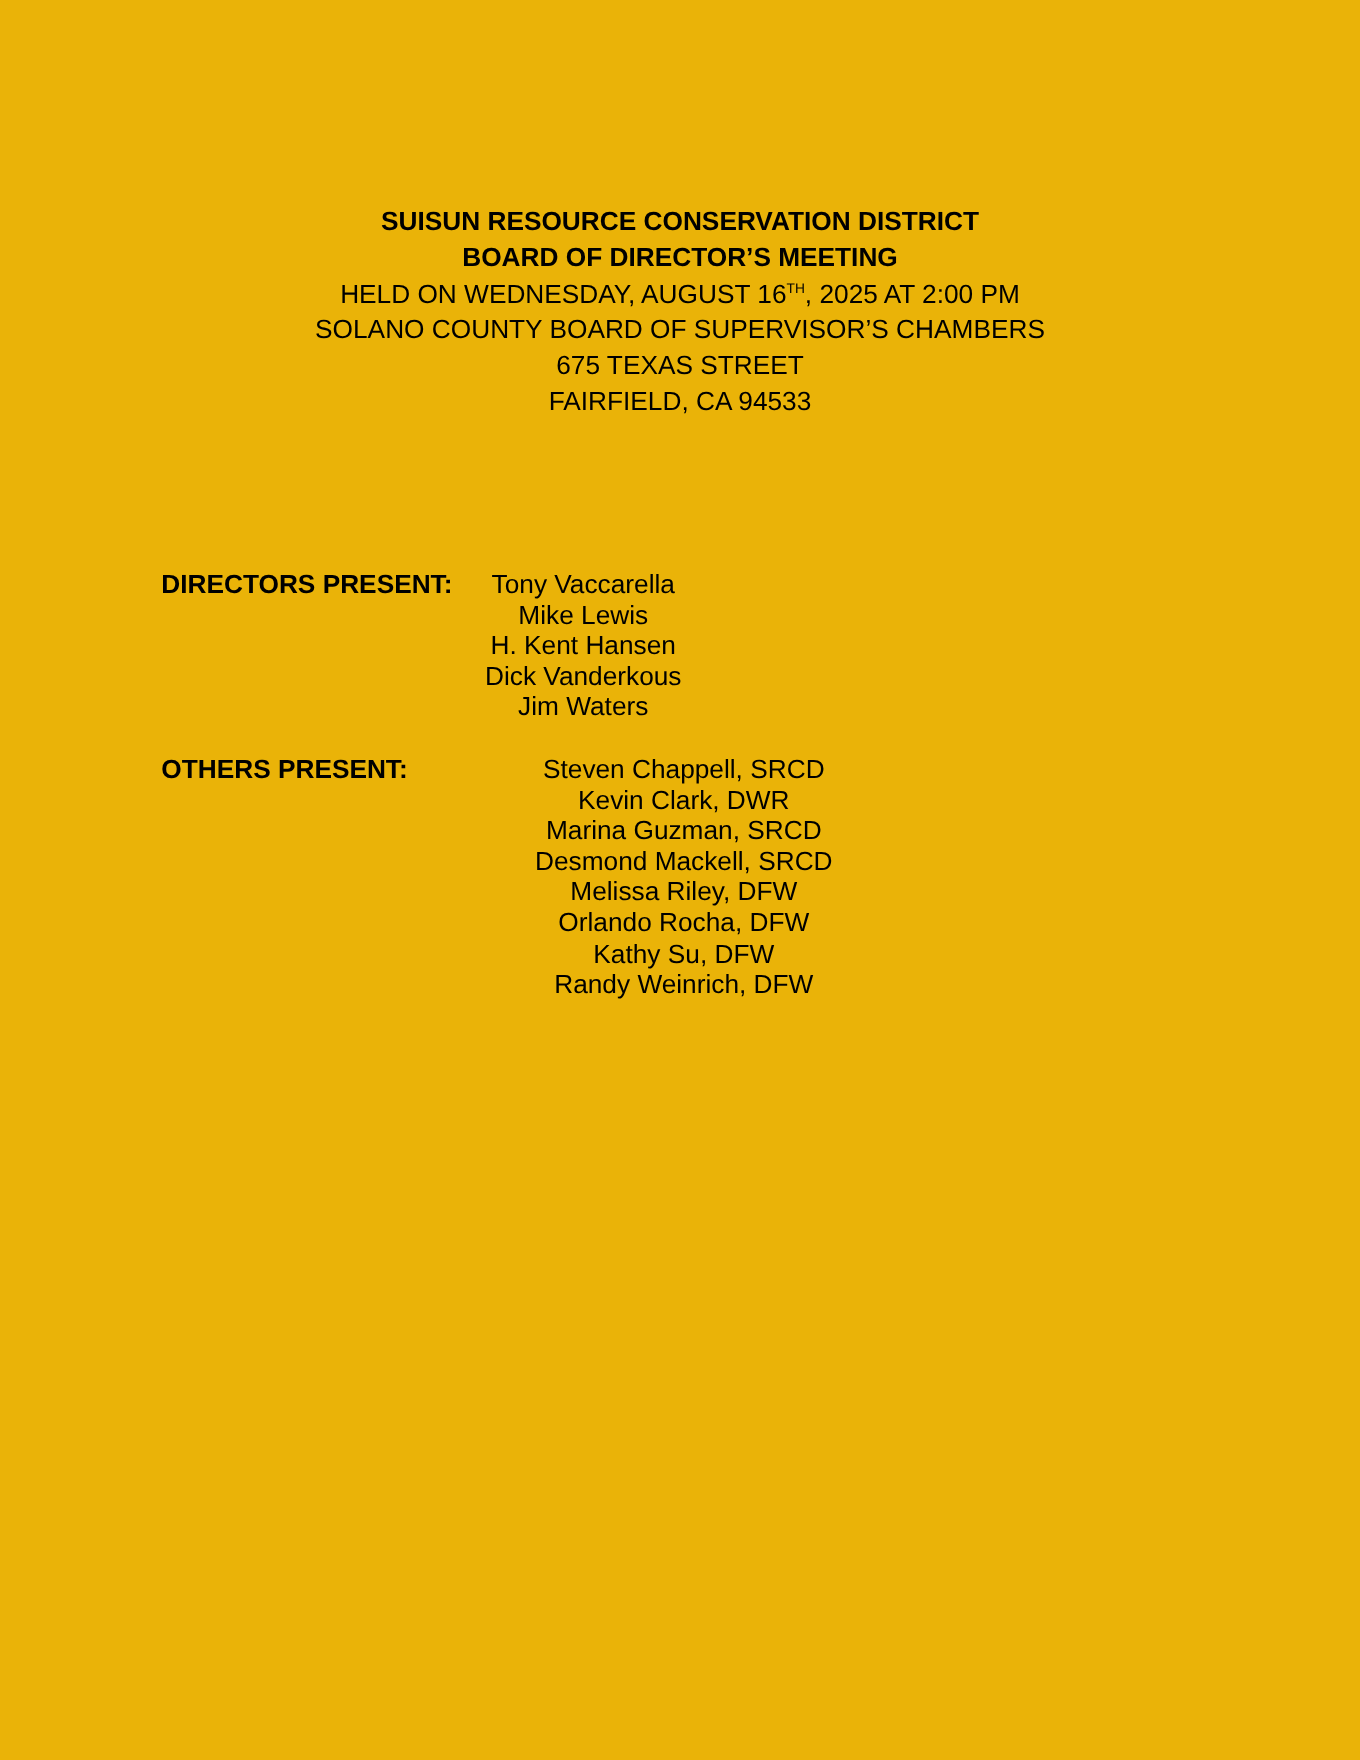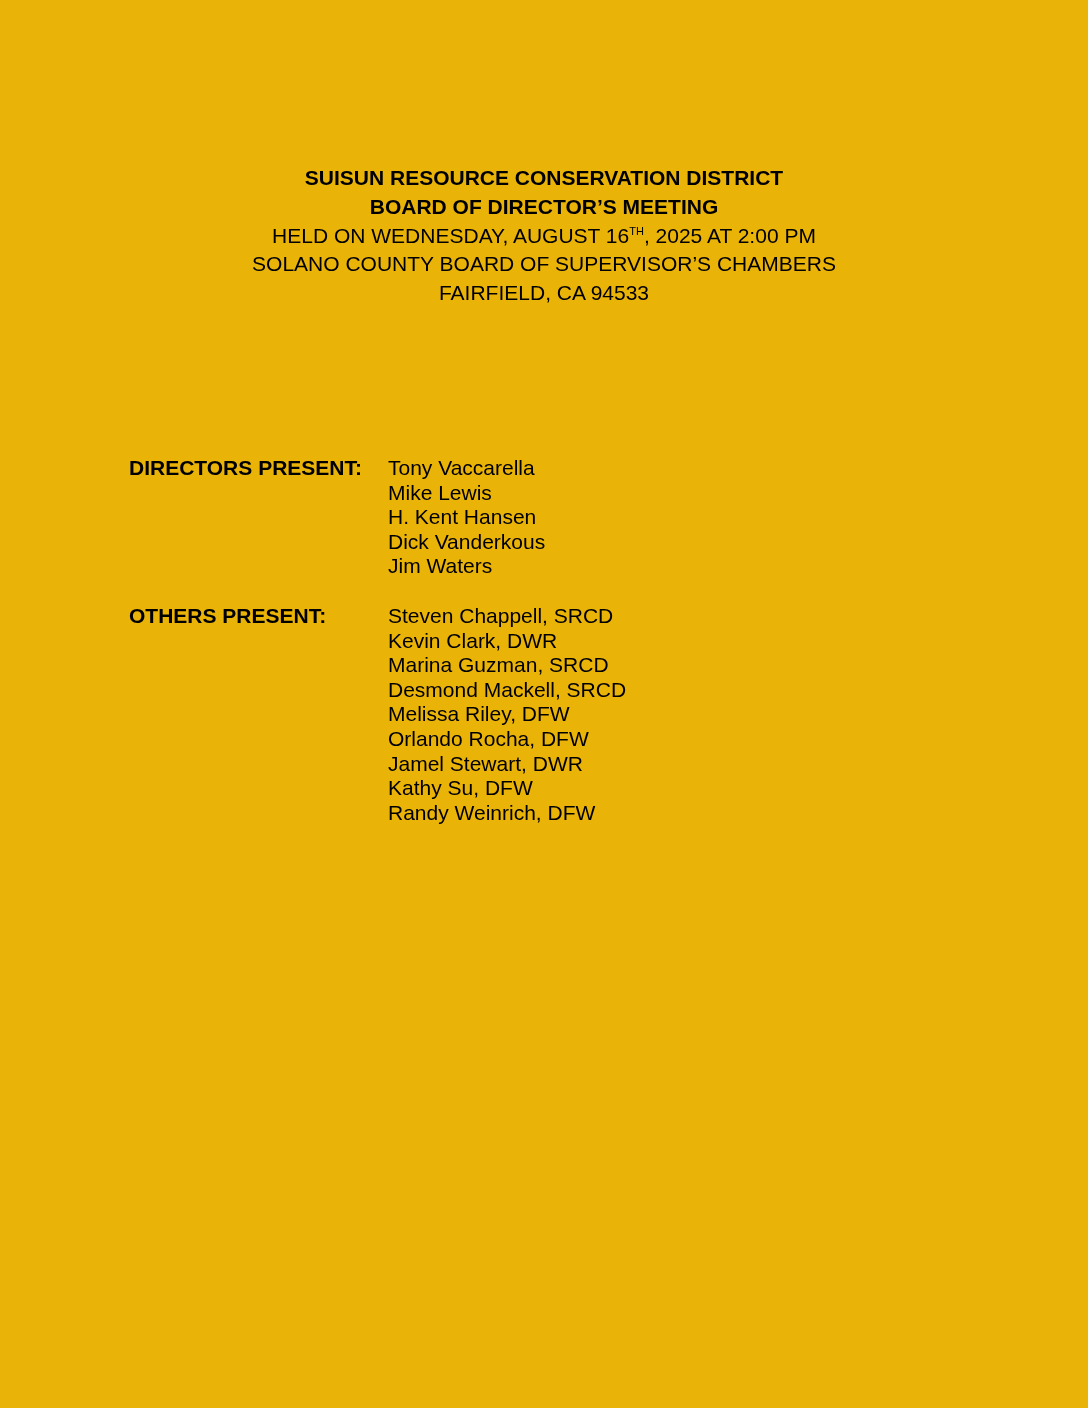--- a/index.html
+++ b/index.html
@@ -39,42 +39,45 @@
     left: 129px;
     right: 40px;
     line-height: 24.6px;
   }
   .attendance-row {
     display: flex;
     align-items: flex-start;
   }
   .attendance-row + .attendance-row {
     margin-top: 25px;
+    gap: 40px;
   }
   .row-label {
     font-weight: bold;
     width: 259px;
     flex-shrink: 0;
   }
   .name-list {
     list-style: none;
     margin: 0;
     padding: 0;
+    text-align: center;
   }
 </style>
 </head>
 <body>
 
 <div class="page">
 
   <div class="doc-header">
     <div class="bold-line">SUISUN RESOURCE CONSERVATION DISTRICT</div>
     <div class="bold-line">BOARD OF DIRECTOR’S MEETING</div>
     <div><span>HELD ON WEDNESDAY, AUGUST 16</span><sup>TH</sup><span>, 2025 AT 2:00 PM</span></div>
     <div>SOLANO COUNTY BOARD OF SUPERVISOR’S CHAMBERS</div>
+    <div>675 TEXAS STREET</div>
     <div>FAIRFIELD, CA 94533</div>
   </div>
 
   <div class="attendance">
 
     <div class="attendance-row">
       <div class="row-label">DIRECTORS PRESENT:</div>
       <ul class="name-list">
         <li>Tony Vaccarella</li>
         <li>Mike Lewis</li>
@@ -86,21 +89,20 @@
 
     <div class="attendance-row">
       <div class="row-label">OTHERS PRESENT:</div>
       <ul class="name-list">
         <li>Steven Chappell, SRCD</li>
         <li>Kevin Clark, DWR</li>
         <li>Marina Guzman, SRCD</li>
         <li>Desmond Mackell, SRCD</li>
         <li>Melissa Riley, DFW</li>
         <li>Orlando Rocha, DFW</li>
-        <li>Jamel Stewart, DWR</li>
         <li>Kathy Su, DFW</li>
         <li>Randy Weinrich, DFW</li>
       </ul>
     </div>
 
   </div>
 
 </div>
 
 </body></html>

